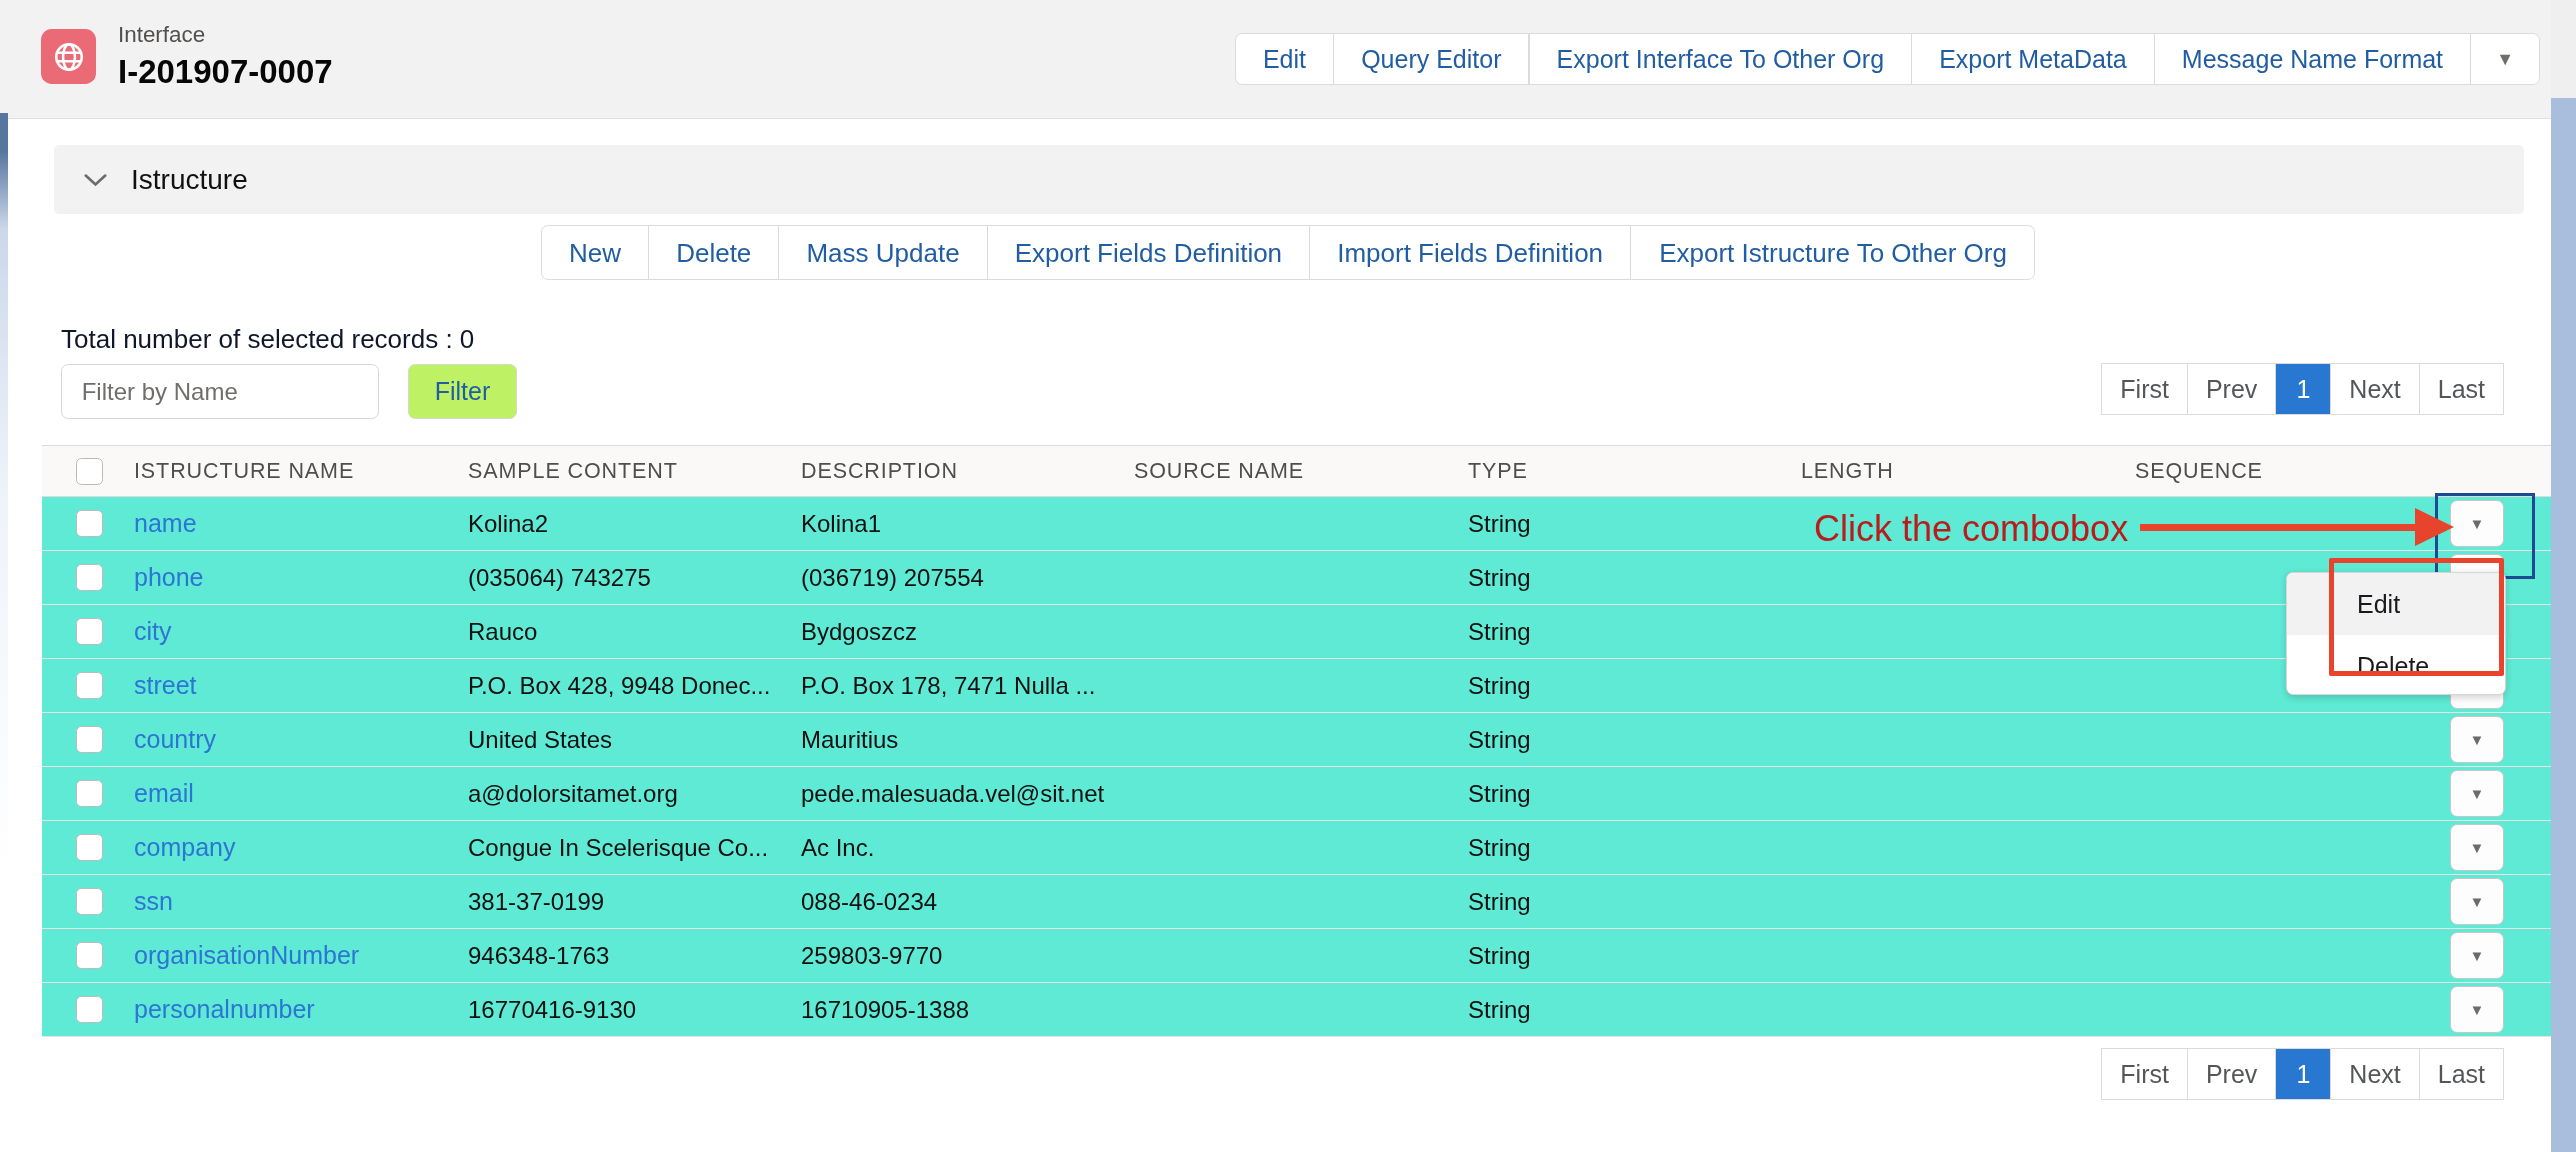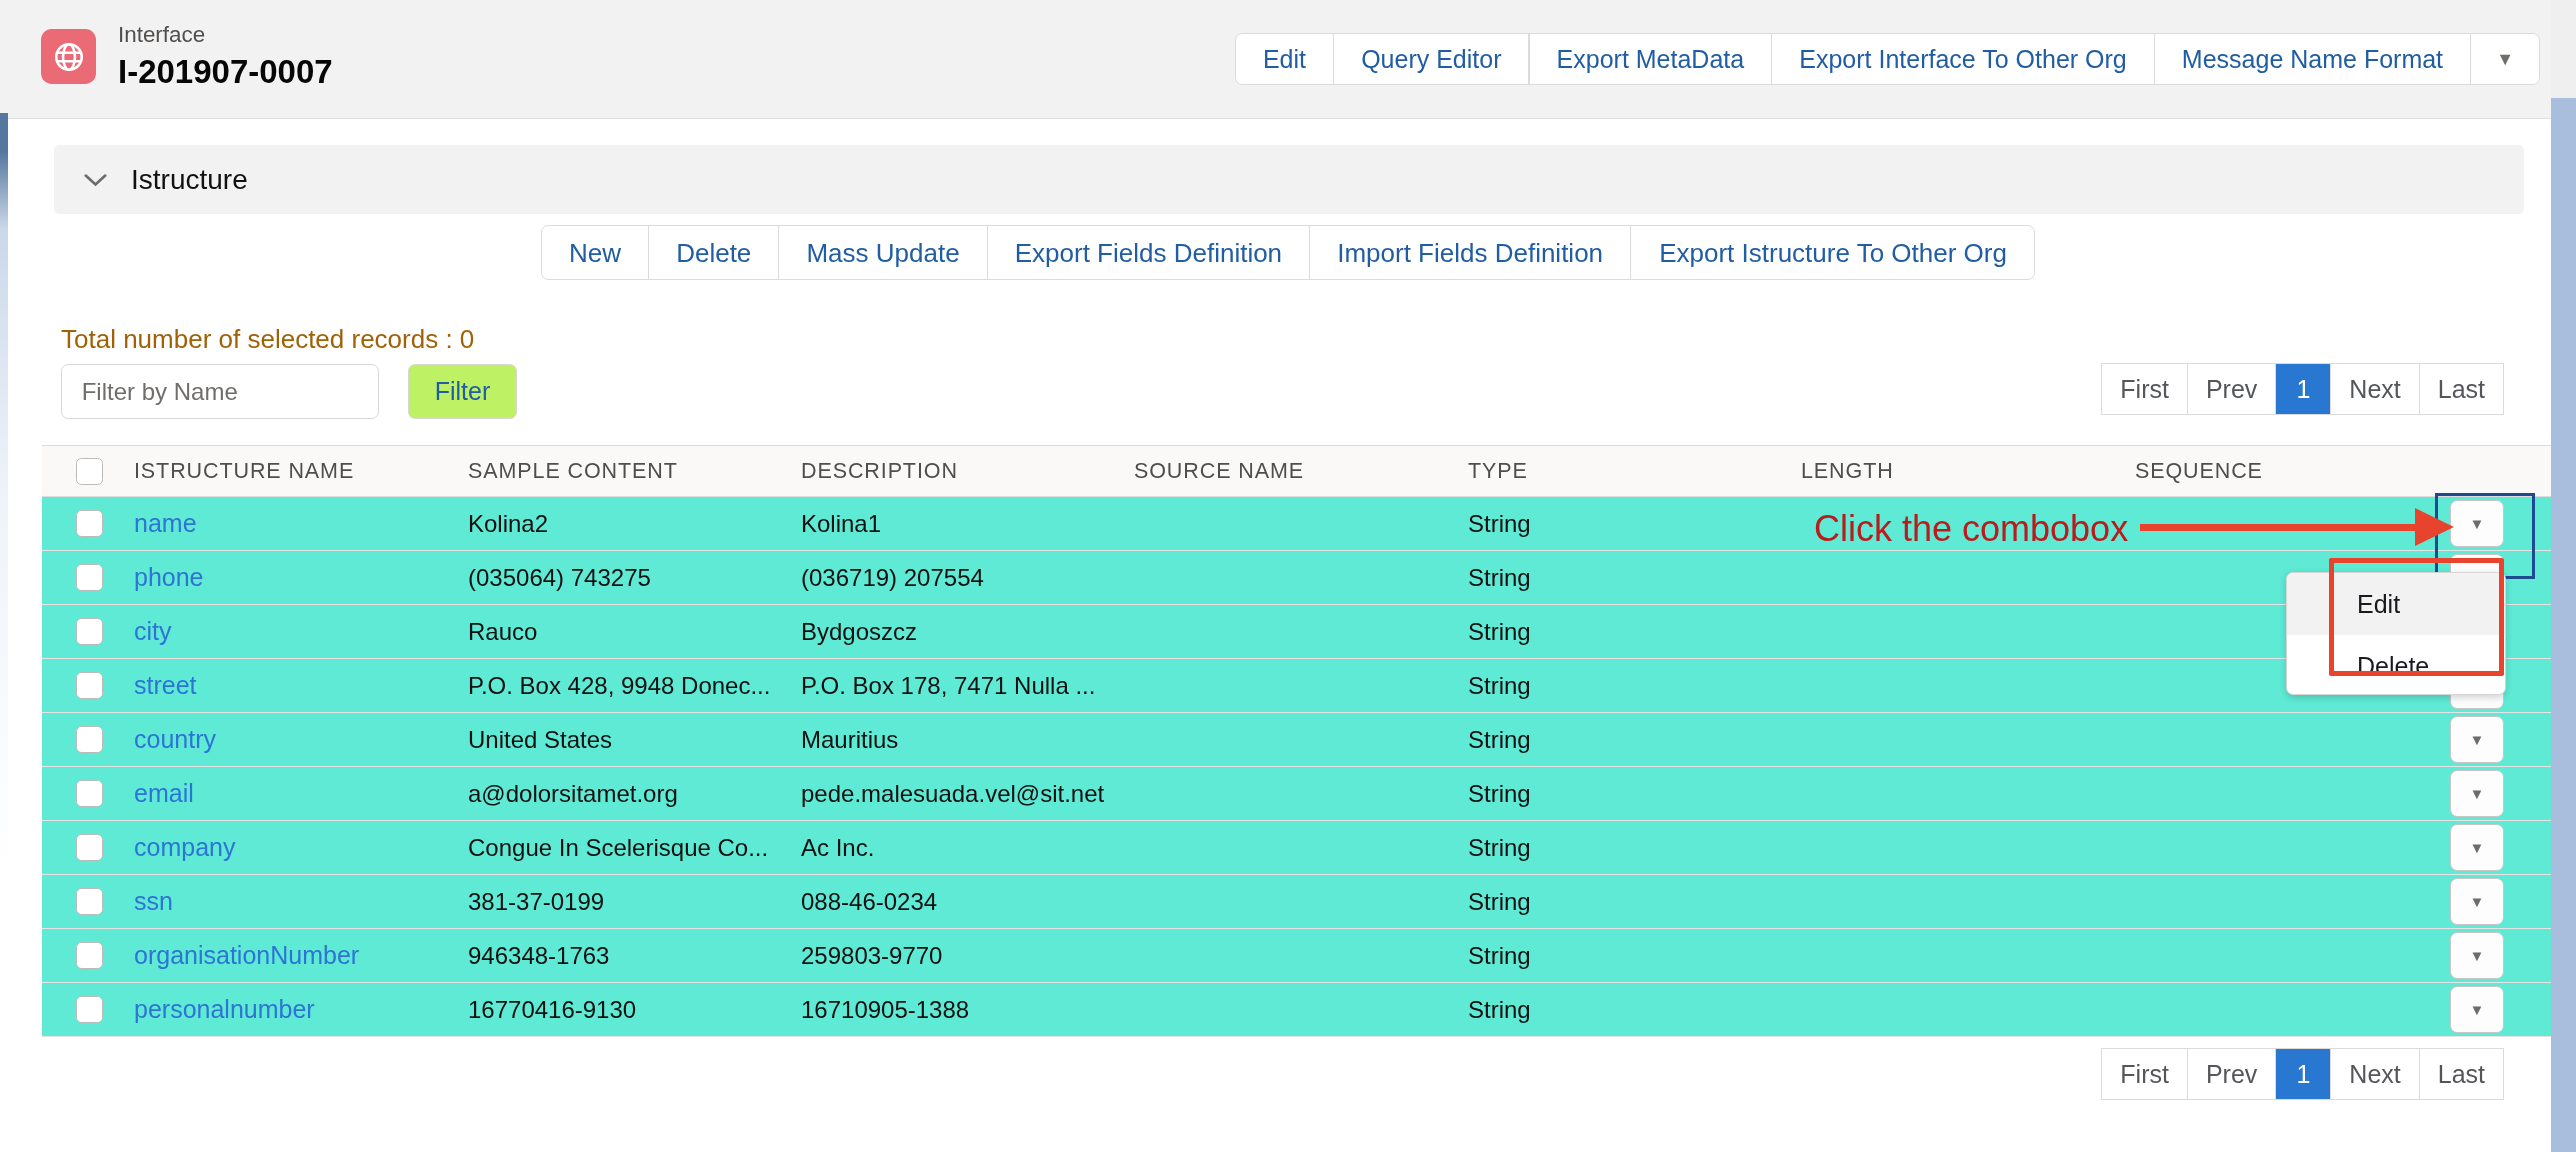--- a/index.html
+++ b/index.html
@@ -28,21 +28,21 @@
   .section-bar { position:absolute; left:54px; top:145px; width:2470px; height:69px;
                  background:#f3f2f2; border-radius:5.4px; display:flex; align-items:center;
                  padding-left:29px; font-size:28px; color:#111; cursor:pointer; }
   .section-chevron { margin-right:23px; display:flex; align-items:center; }
 
   
   .toolbar { position:absolute; left:0; top:225px; width:100%; display:flex; justify-content:center; }
   .toolbar .btn { height:55px; line-height:54px; font-size:26px; }
 
   
-  .total { position:absolute; left:61px; top:324px; font-size:26px; color:#a16207; }
+  .total { position:absolute; left:61px; top:324px; font-size:26px; color:#0f172a; }
   .filter-input { position:absolute; left:61px; top:364px; width:318px; height:55px;
                   border:0.9px solid #d8d6d4; border-radius:7.2px; font-size:24px; padding:0 19.7px;
                   color:#3e3c3a; font-family:"Liberation Sans", sans-serif; background:#fff; }
   .filter-input::placeholder { color:#706e6b; }
   .filter-btn { position:absolute; left:408px; top:364px; width:109px; height:55px;
                 background:#bef264; border:0.9px solid #d8d6d4; border-radius:7.2px;
                 color:#215da2; font-size:25px; font-family:"Liberation Sans", sans-serif; cursor:pointer; }
 
   
   .pagination { position:absolute; right:72px; display:flex; border:0.9px solid #dddbda; background:#fff; }
@@ -103,22 +103,22 @@
         <path d="M3.4 9h17.2 M3.4 15h17.2"></path>
       </svg>
     </div>
     <div class="record-titles">
       <div class="record-type">Interface</div>
       <div class="record-name">I-201907-0007</div>
     </div>
     <div class="header-actions" id="header-actions">
         <button class="btn">Edit</button>
         <button class="btn">Query Editor</button>
+        <button class="btn">Export Interface To Other Org</button>
         <button class="btn">Export MetaData</button>
-        <button class="btn">Export Interface To Other Org</button>
         <button class="btn">Message Name Format</button>
         <button class="btn icon-btn">▼</button>
       </div>
   </div>
 
   <div class="section-bar">
     <span class="section-chevron">
       <svg width="25" height="16" viewBox="0 0 28 18" fill="none" stroke="#6e6c6a" stroke-width="3" stroke-linecap="round">
         <path d="M3 4 L14 14 L25 4"></path>
       </svg>

